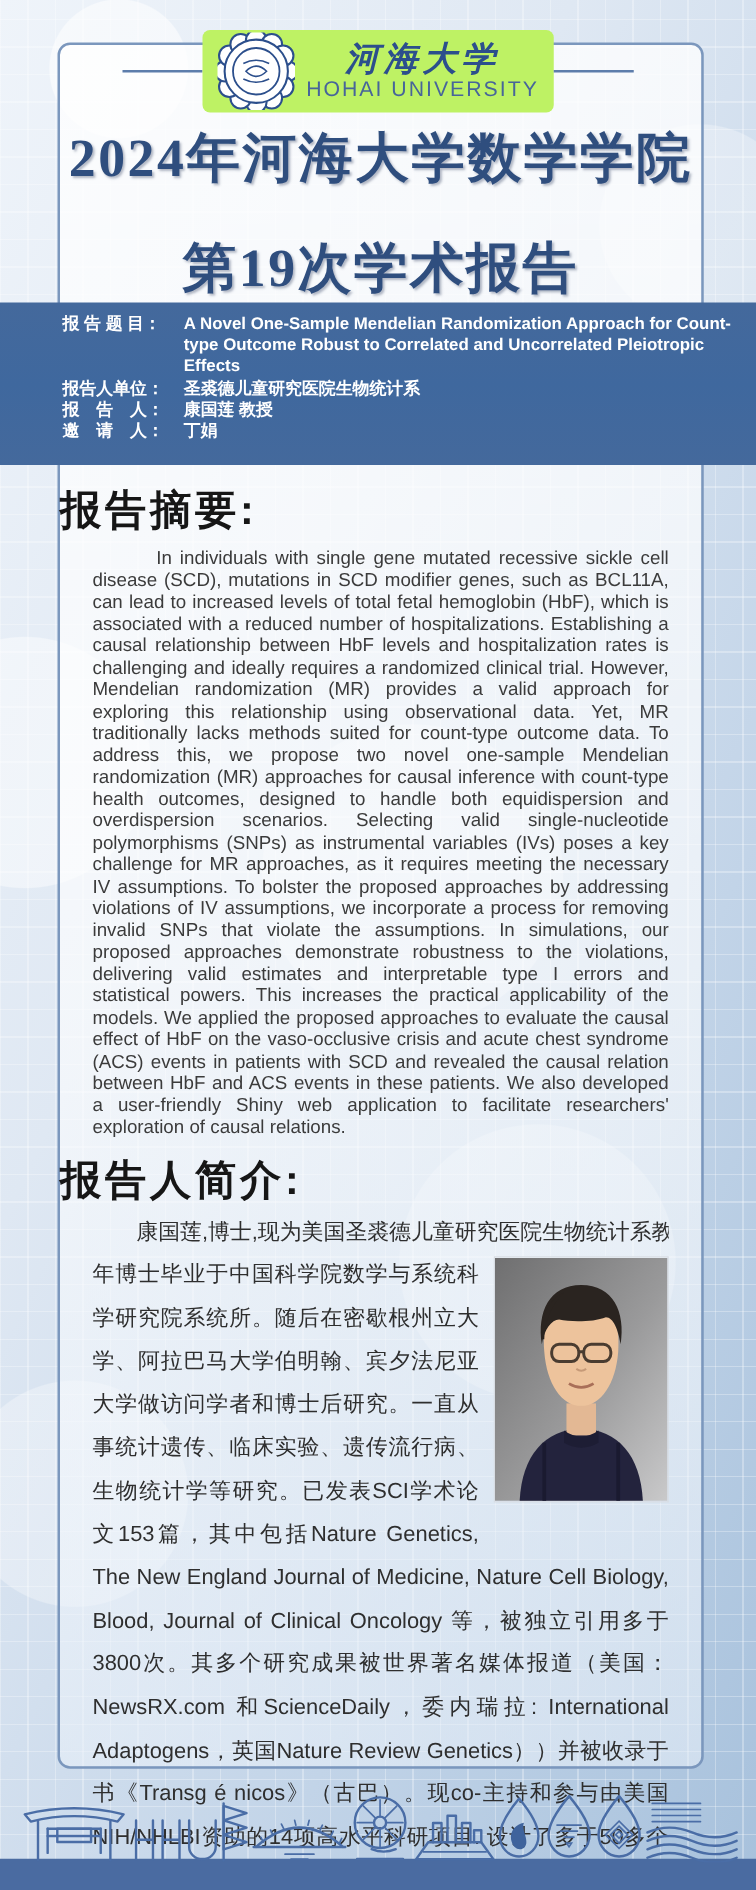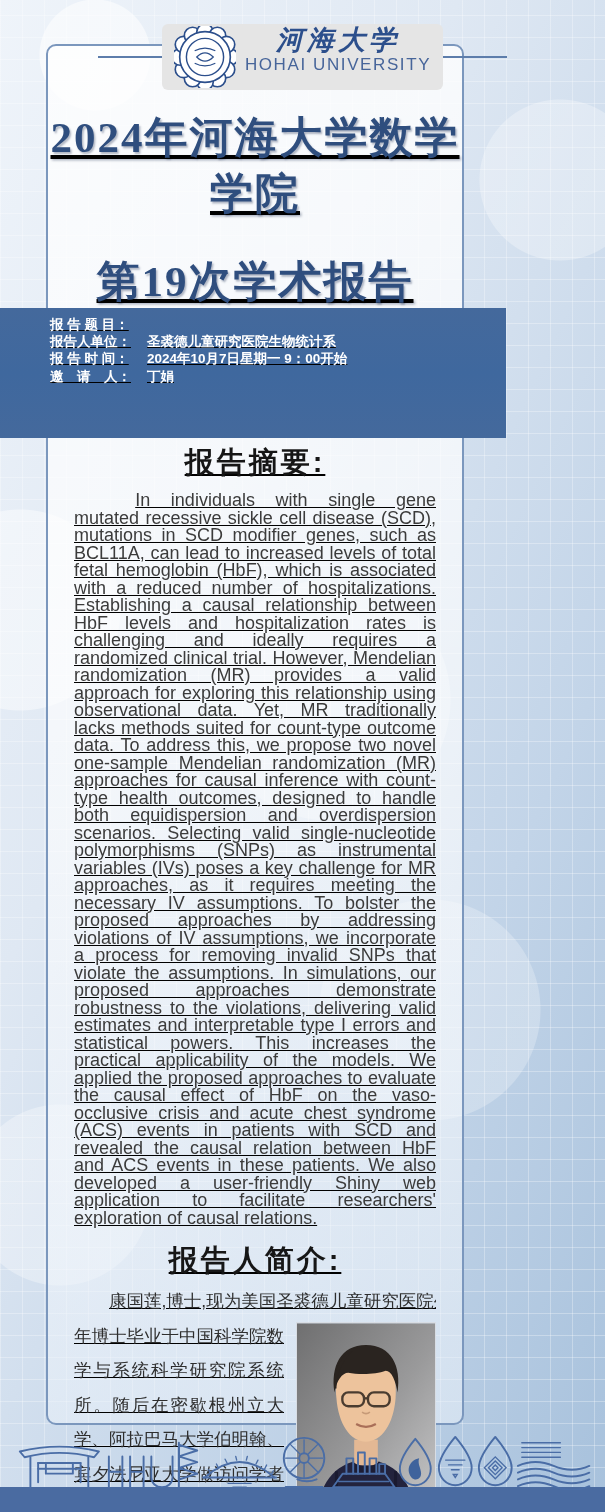--- a/index.html
+++ b/index.html
@@ -11,53 +11,52 @@
       radial-gradient(circle at 20px 610px, rgba(255,255,255,.45) 0 100px, rgba(255,255,255,0) 101px),
       radial-gradient(circle at 330px 700px, rgba(255,255,255,.28) 0 120px, rgba(255,255,255,0) 121px),
       radial-gradient(circle at 60px 1195px, rgba(255,255,255,.32) 0 90px, rgba(255,255,255,0) 91px),
       radial-gradient(circle at 430px 1010px, rgba(255,255,255,.25) 0 110px, rgba(255,255,255,0) 111px),
       radial-gradient(circle at 560px 180px, rgba(255,255,255,.30) 0 80px, rgba(255,255,255,0) 81px),
       repeating-linear-gradient(0deg, rgba(255,255,255,.30) 0 1px, rgba(255,255,255,0) 1px 22px),
       repeating-linear-gradient(90deg, rgba(255,255,255,.30) 0 1px, rgba(255,255,255,0) 1px 22px),
       linear-gradient(115deg,#eff4fa 0%,#dfe8f3 35%,#c2d4e8 70%,#a7c1dc 100%);
   }
   .frame{
-    position:absolute;left:46px;top:44px;width:418px;height:1381px;
+    position:absolute;left:46px;top:34px;width:517px;height:1381px;
     box-sizing:border-box;border:2px solid #7b97bd;border-radius:10px;
     background:linear-gradient(180deg, rgba(255,255,255,.78) 0%, rgba(255,255,255,.62) 55%, rgba(235,242,250,.55) 100%);
-    text-decoration:underline;
   }
   
   .logo-row{position:absolute;top:24px;left:0;right:0;display:flex;align-items:center;justify-content:center;z-index:6;}
   .logo-line{width:64px;height:2px;background:#5d7dab;}
-  .logo-badge{display:flex;align-items:flex-start;gap:9px;padding:2px 12px;background:#e5e5e5;border-radius:6px;}
+  .logo-badge{display:flex;align-items:center;gap:9px;padding:2px 12px;background:#bef264;border-radius:6px;}
   .seal{flex:0 0 auto;}
   .logo-text{display:flex;flex-direction:column;align-items:center;line-height:1.05;}
   .logo-zh{font-family:"Liberation Serif","DejaVu Serif",serif;font-style:italic;font-weight:bold;
     font-size:27px;letter-spacing:4px;color:#2c4f8c;}
   .logo-en{font-size:17px;letter-spacing:1.6px;color:#47659a;margin-top:2px;}
   
   .main-title{margin:64px 0 0 0;text-align:center;font-family:"Liberation Serif","DejaVu Serif",serif;
     font-weight:bold;font-size:43px;line-height:56px;color:#2f4e7e;letter-spacing:2px;
     text-shadow:1.5px 1.5px 2px rgba(40,55,90,.35);}
   .main-title.second{margin-top:32px;}
   
   .info-bar{
-    margin:-2px -44px 4px -48px;height:130px;box-sizing:border-box;
+    margin:-2px -44px 16px -48px;height:130px;box-sizing:border-box;
     background:linear-gradient(180deg,#44699c 0%,#3f689e 50%,#44699c 100%);
     color:#fff;padding:8px 16px 8px 50px;font-size:13.5px;font-weight:bold;line-height:17.2px;
     position:relative;z-index:4;overflow:hidden;
   }
   .info-row{display:flex;}
   .info-label{flex:0 0 97px;white-space:pre;}
   .info-value{flex:1;}
   
-  .section-heading{margin:4px 0 0 0;text-align:center;font-size:29px;line-height:40px;font-weight:900;
+  .section-heading{margin:4px 0 0 0;font-size:33px;line-height:40px;font-weight:900;
     color:#161616;letter-spacing:3px;}
-  .abstract-body{margin:10px 26px 0 26px;font-size:18px;line-height:17.5px;color:#3b3b3b;
+  .abstract-body{margin:10px 26px 0 26px;font-size:15px;line-height:17.5px;color:#3b3b3b;
     text-align:justify;text-indent:3.4em;}
   .bio-heading{margin-top:13px;}
   .bio{margin:4px 26px 0 26px;font-size:17.5px;line-height:34.6px;color:#2e2e2e;text-align:justify;}
   .bio-first{margin:0;text-indent:2em;white-space:nowrap;overflow:hidden;}
   .bio-flow{margin:0;}
   .bio-photo{float:right;width:140px;height:197px;margin:3px 0 8px 12px;border:1px solid #d8dde4;box-sizing:border-box;}
   
   .footer-icons{position:absolute;left:0;right:0;bottom:22px;height:62px;display:flex;
     align-items:flex-end;justify-content:space-between;padding:0 14px;z-index:5;}
   .footer-icons svg{display:block;}
@@ -100,28 +99,29 @@
   <div class="logo-line"></div>
 </div>
 
 <div class="frame">
   <div class="main-title">2024年河海大学数学学院</div>
   <div class="main-title second">第19次学术报告</div>
 
   <div class="info-bar">
     <div class="info-row">
       <span class="info-label">报 告 题 目：</span>
+      <span class="info-value">A Novel One-Sample Mendelian Randomization Approach for Count-type Outcome Robust to Correlated and Uncorrelated Pleiotropic Effects</span>
     </div>
     <div class="info-row">
       <span class="info-label">报告人单位：</span>
       <span class="info-value">圣裘德儿童研究医院生物统计系</span>
     </div>
     <div class="info-row">
-      <span class="info-label">报 告 时 间：</span>
-      <span class="info-value">2024年10月7日星期一  9：00开始</span>
+      <span class="info-label">报　告　人：</span>
+      <span class="info-value">康国莲 教授</span>
     </div>
     <div class="info-row">
       <span class="info-label">邀　请　人：</span>
       <span class="info-value">丁娟</span>
     </div>
   </div>
 
   <h2 class="section-heading">报告摘要:</h2>
   <p class="abstract-body">In individuals with single gene mutated recessive sickle cell disease (SCD), mutations in SCD modifier genes, such as BCL11A, can lead to increased levels of total fetal hemoglobin (HbF), which is associated with a reduced number of hospitalizations. Establishing a causal relationship between HbF levels and hospitalization rates is challenging and ideally requires a randomized clinical trial. However, Mendelian randomization (MR) provides a valid approach for exploring this relationship using observational data. Yet, MR traditionally lacks methods suited for count-type outcome data. To address this, we propose two novel one-sample Mendelian randomization (MR) approaches for causal inference with count-type health outcomes, designed to handle both equidispersion and overdispersion scenarios. Selecting valid single-nucleotide polymorphisms (SNPs) as instrumental variables (IVs) poses a key challenge for MR approaches, as it requires meeting the necessary IV assumptions. To bolster the proposed approaches by addressing violations of IV assumptions, we incorporate a process for removing invalid SNPs that violate the assumptions. In simulations, our proposed approaches demonstrate robustness to the violations, delivering valid estimates and interpretable type I errors and statistical powers. This increases the practical applicability of the models. We applied the proposed approaches to evaluate the causal effect of HbF on the vaso-occlusive crisis and acute chest syndrome (ACS) events in patients with SCD and revealed the causal relation between HbF and ACS events in these patients. We also developed a user-friendly Shiny web application to facilitate researchers' exploration of causal relations.</p>
 

